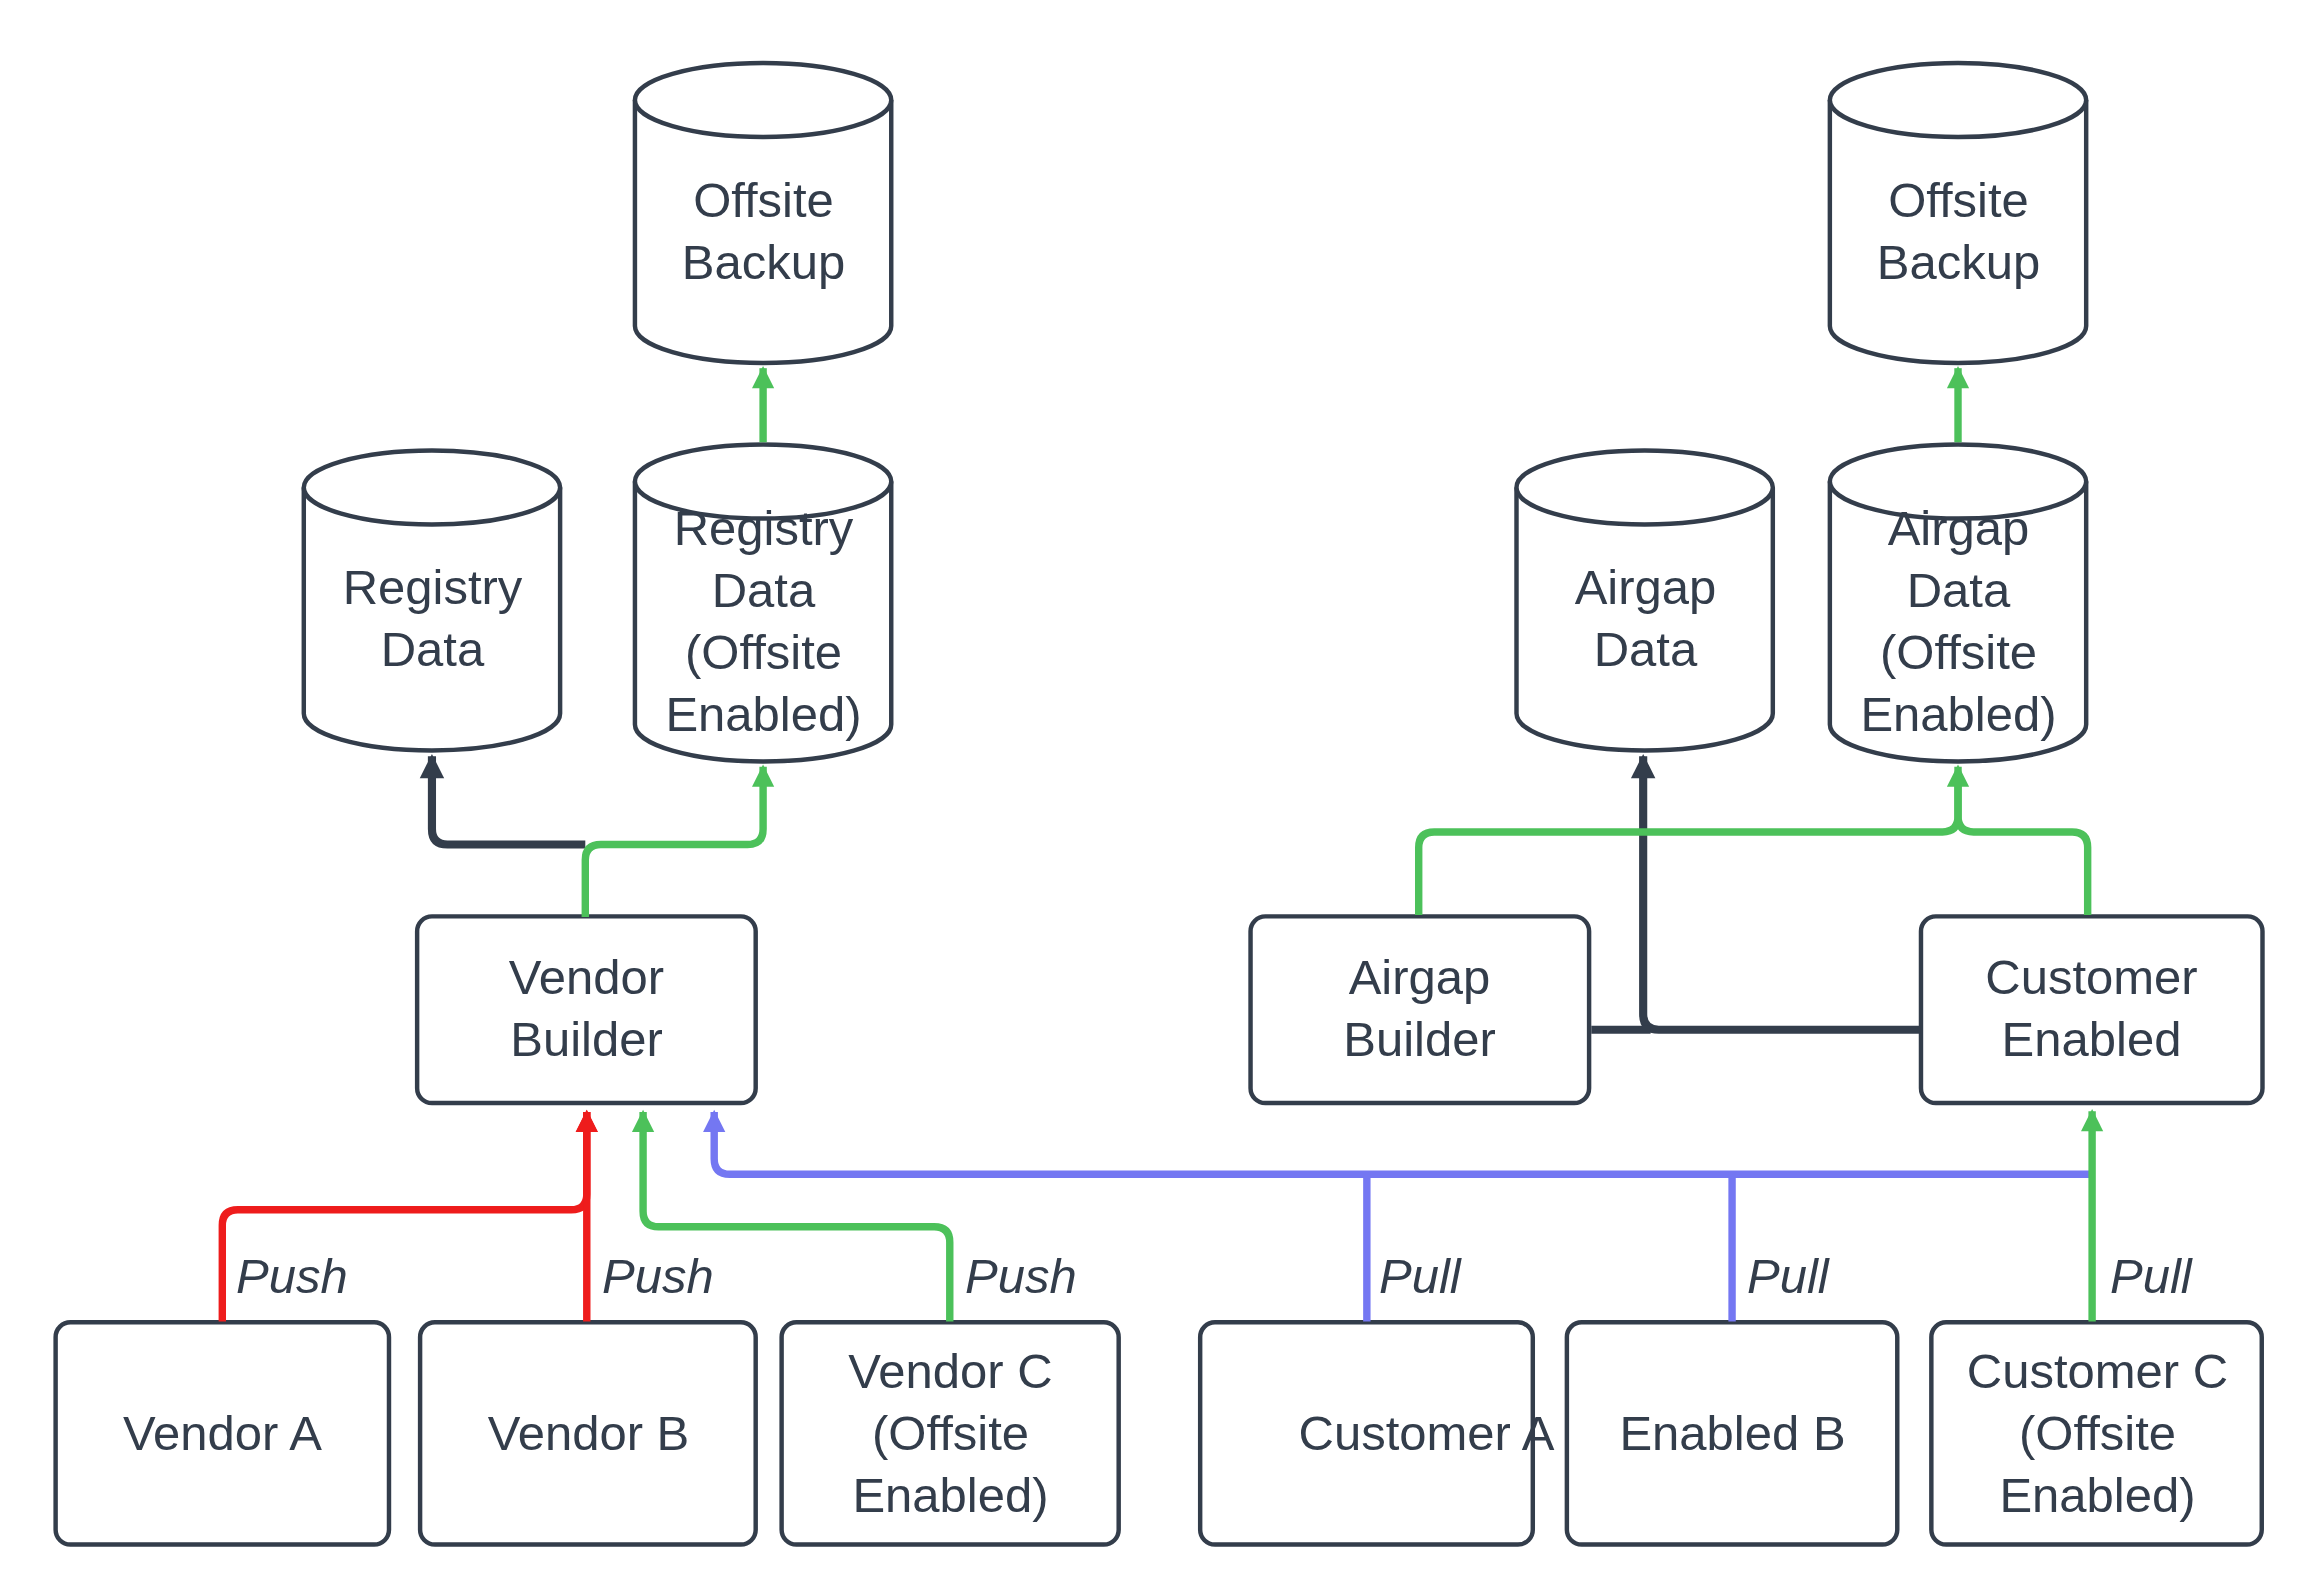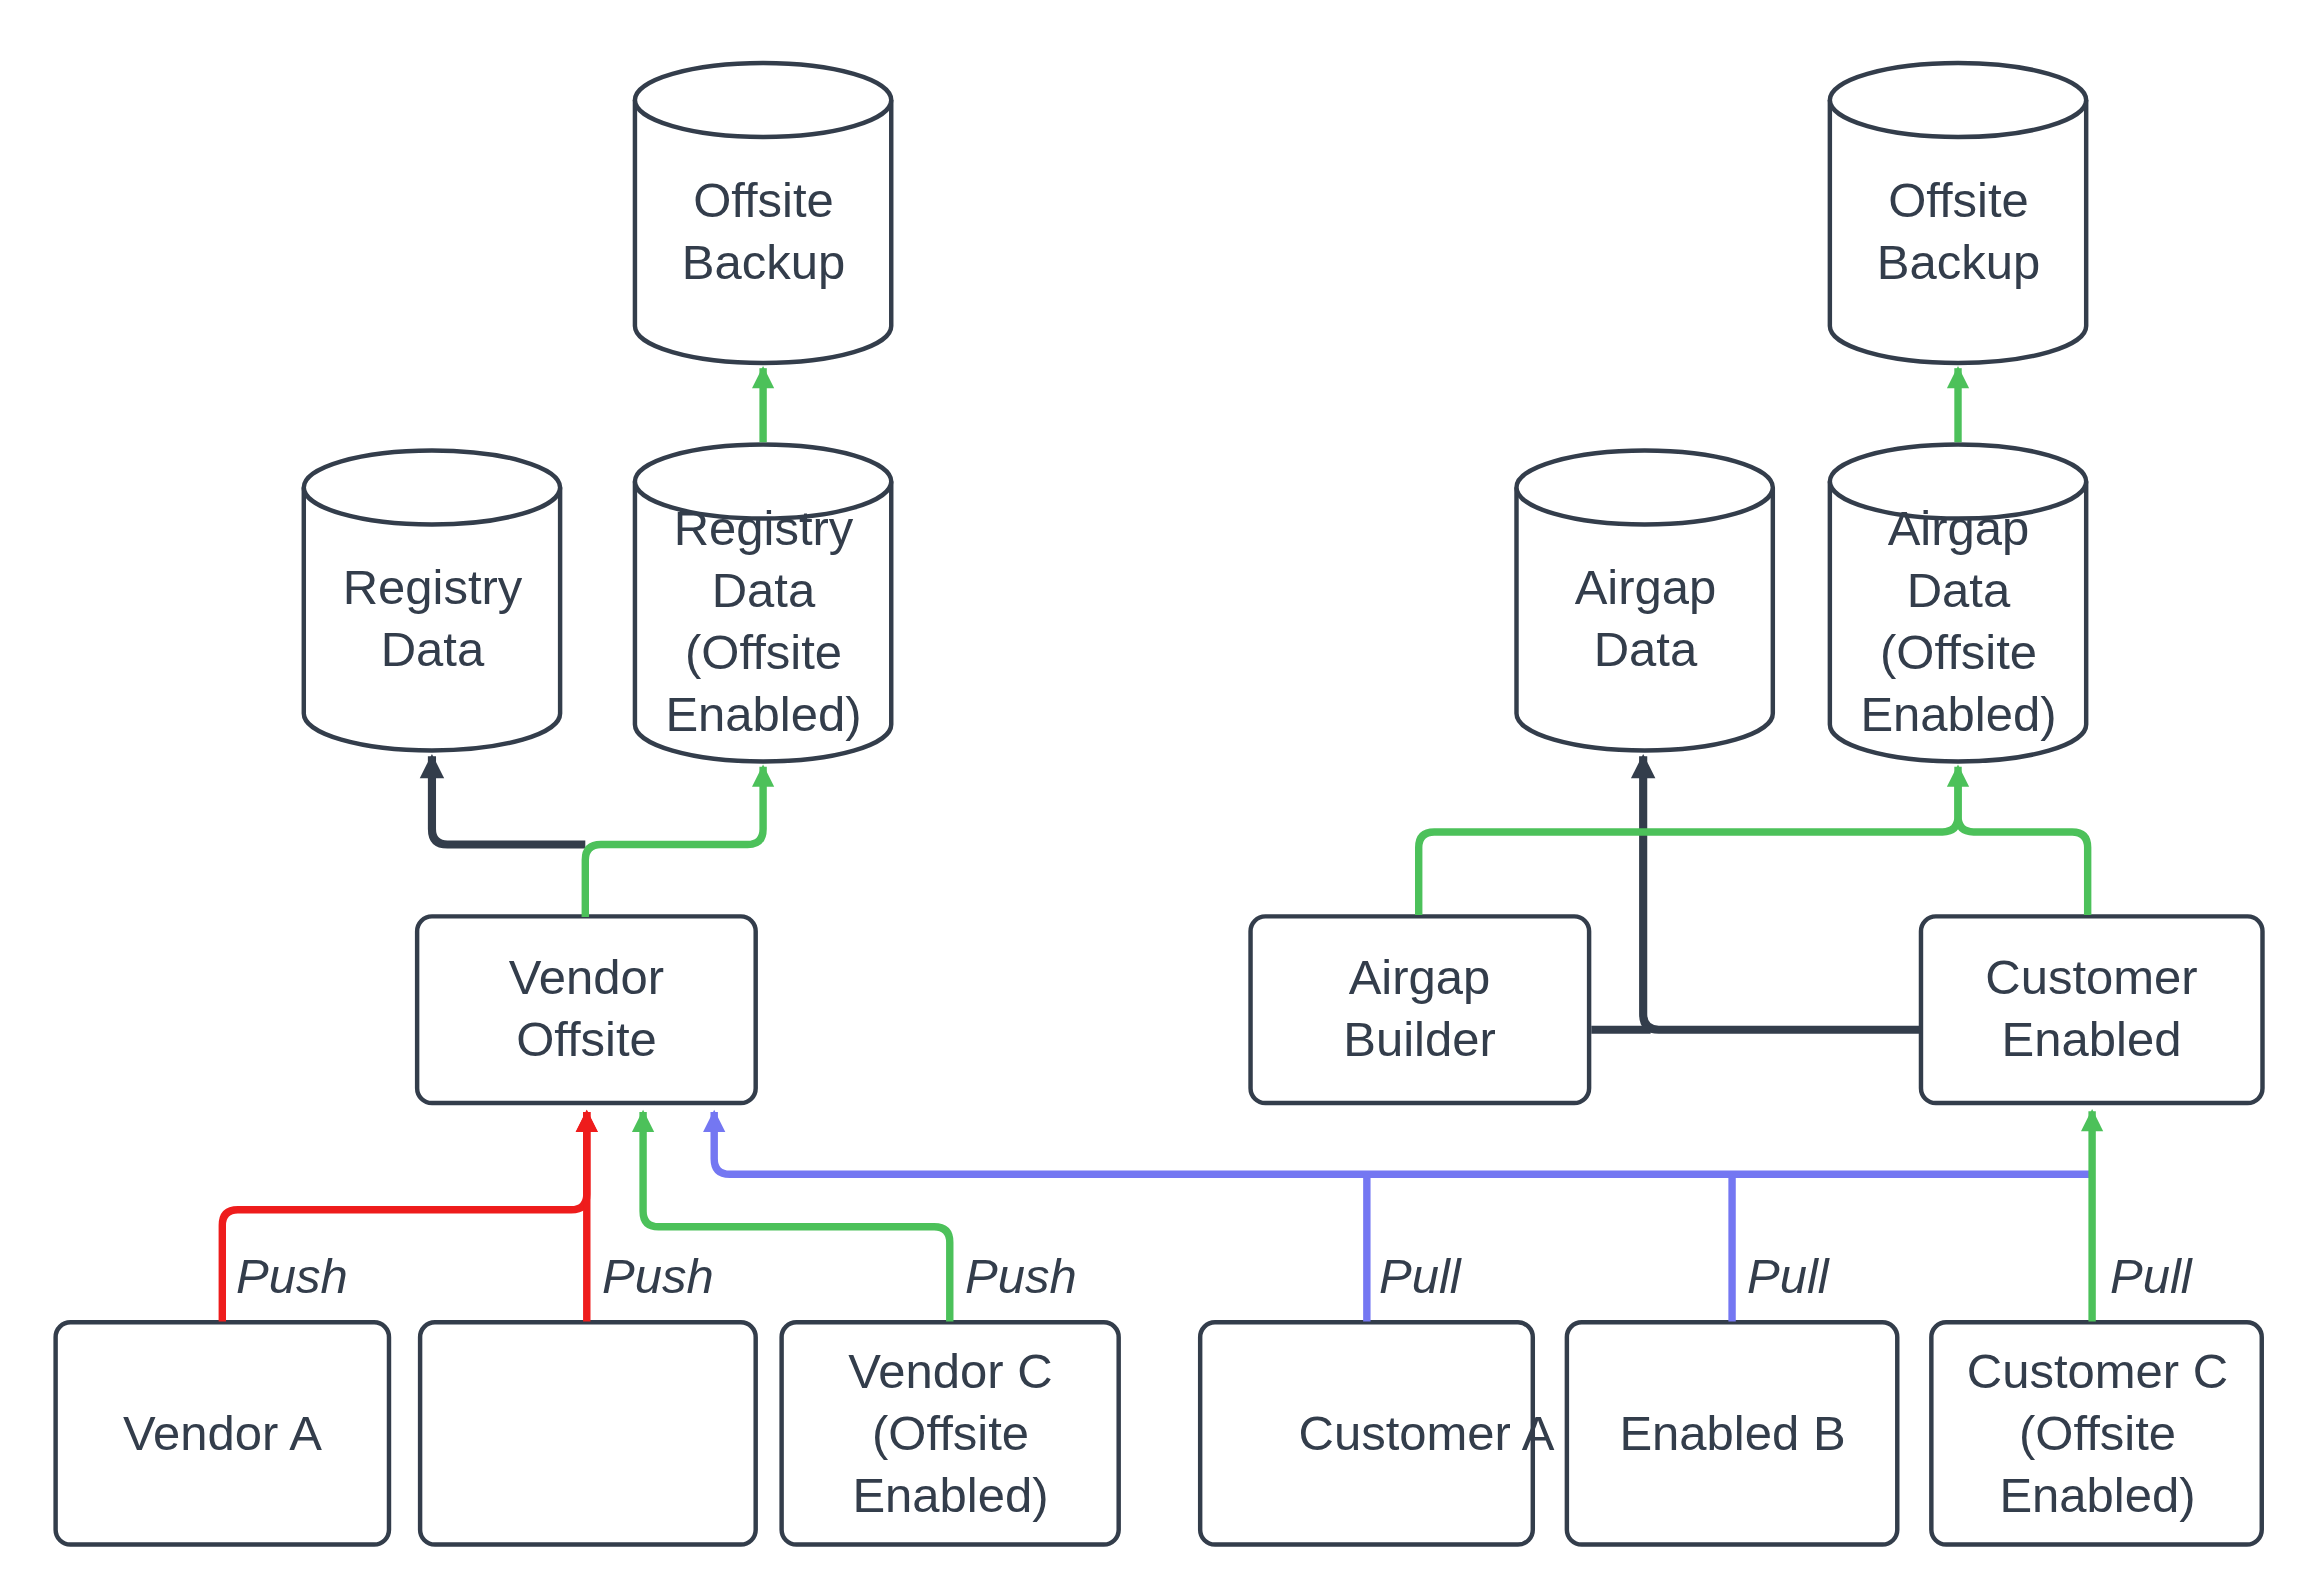--- a/index.html
+++ b/index.html
@@ -127,27 +127,28 @@
   <div class="node-label" style="left:1645px;top:556px">Airgap
 Data</div>
   <div class="node-label" style="left:1958px;top:497px">Airgap
 Data
 (Offsite
 Enabled)</div>
   <div class="node-label" style="left:1958px;top:169px">Offsite
 Backup</div>
 
   <div class="node-label" style="left:586px;top:946px">Vendor
-Offsite</div>
+Builder</div>
   <div class="node-label" style="left:1419px;top:946px">Airgap
 Builder</div>
   <div class="node-label" style="left:2091px;top:946px">Customer
 Enabled</div>
 
   <div class="node-label" style="left:222px;top:1402px">Vendor A</div>
+  <div class="node-label" style="left:588px;top:1402px">Vendor B</div>
   <div class="node-label" style="left:950px;top:1340px">Vendor C
 (Offsite
 Enabled)</div>
   <div class="node-label" style="left:1426px;top:1402px">Customer A</div>
   <div class="node-label" style="left:1732px;top:1402px">Enabled B</div>
   <div class="node-label" style="left:2097px;top:1340px">Customer C
 (Offsite
 Enabled)</div>
 
   <div class="edge-label" style="left:236px;top:1245px">Push</div>

